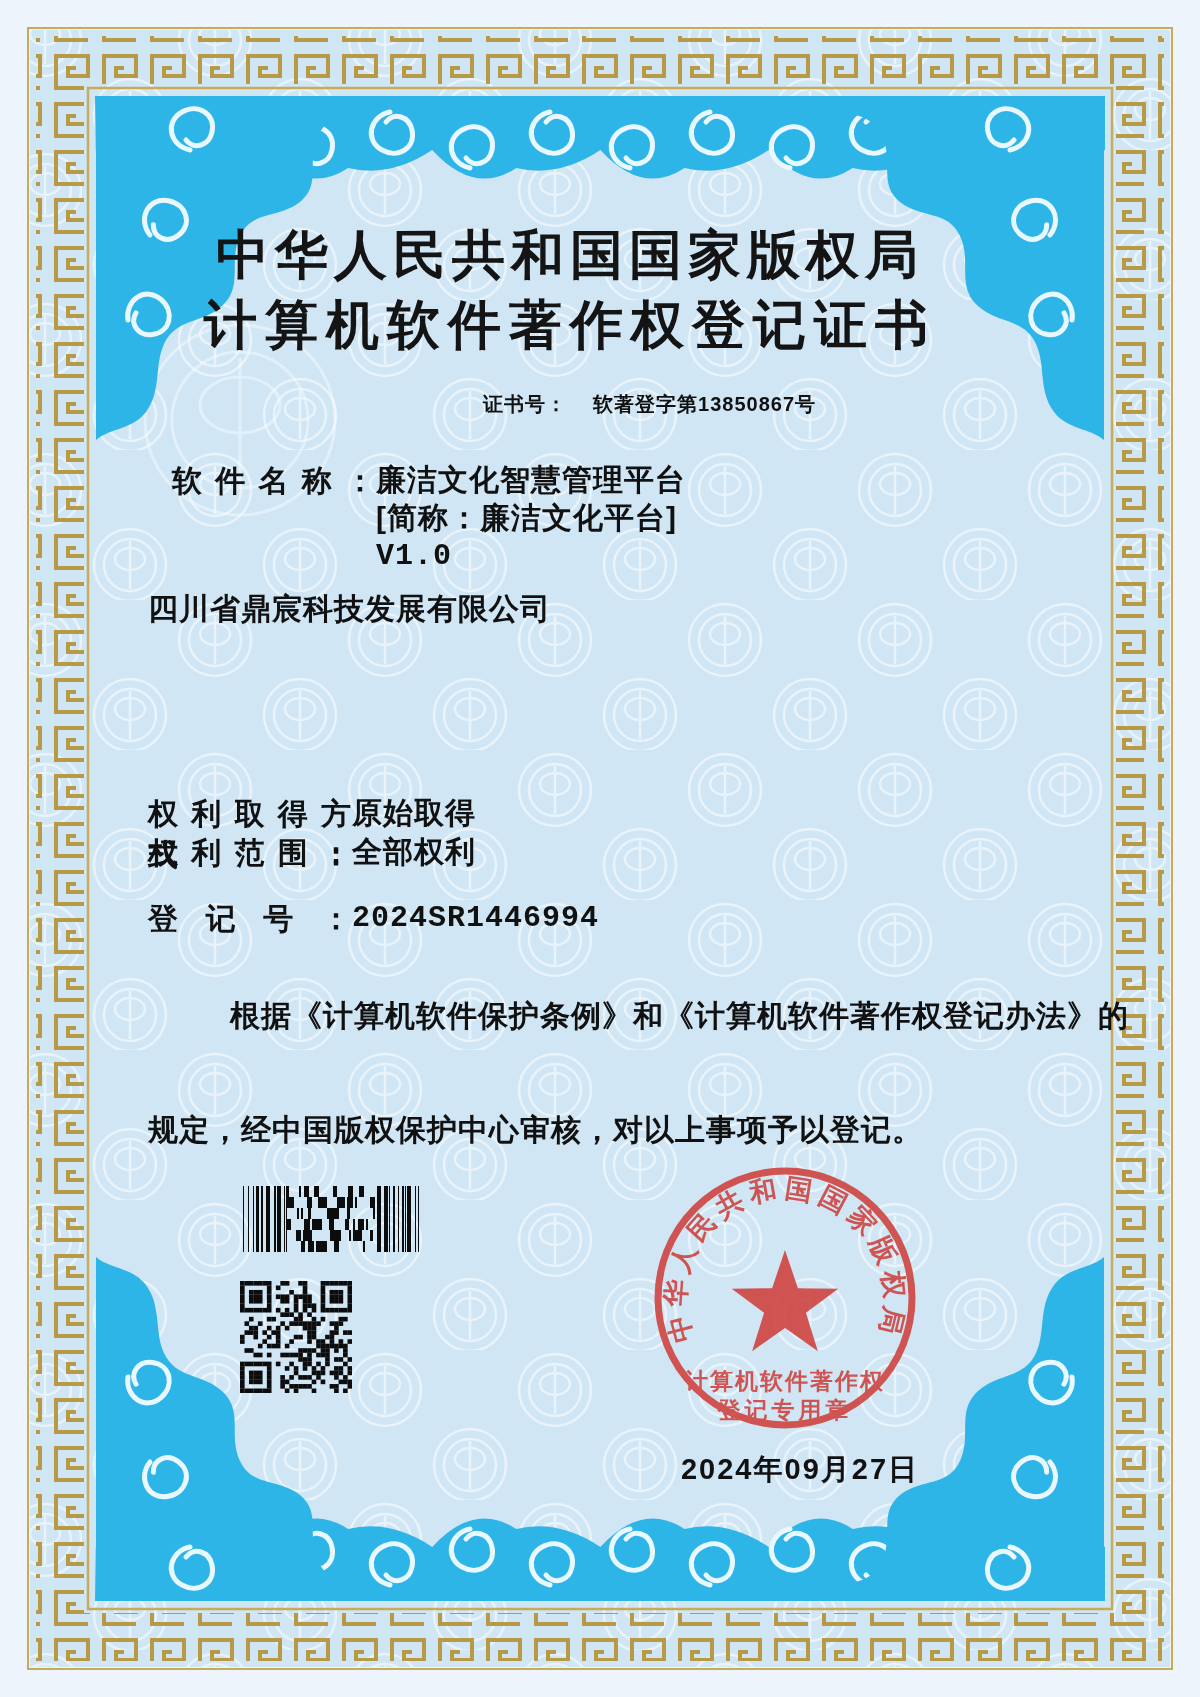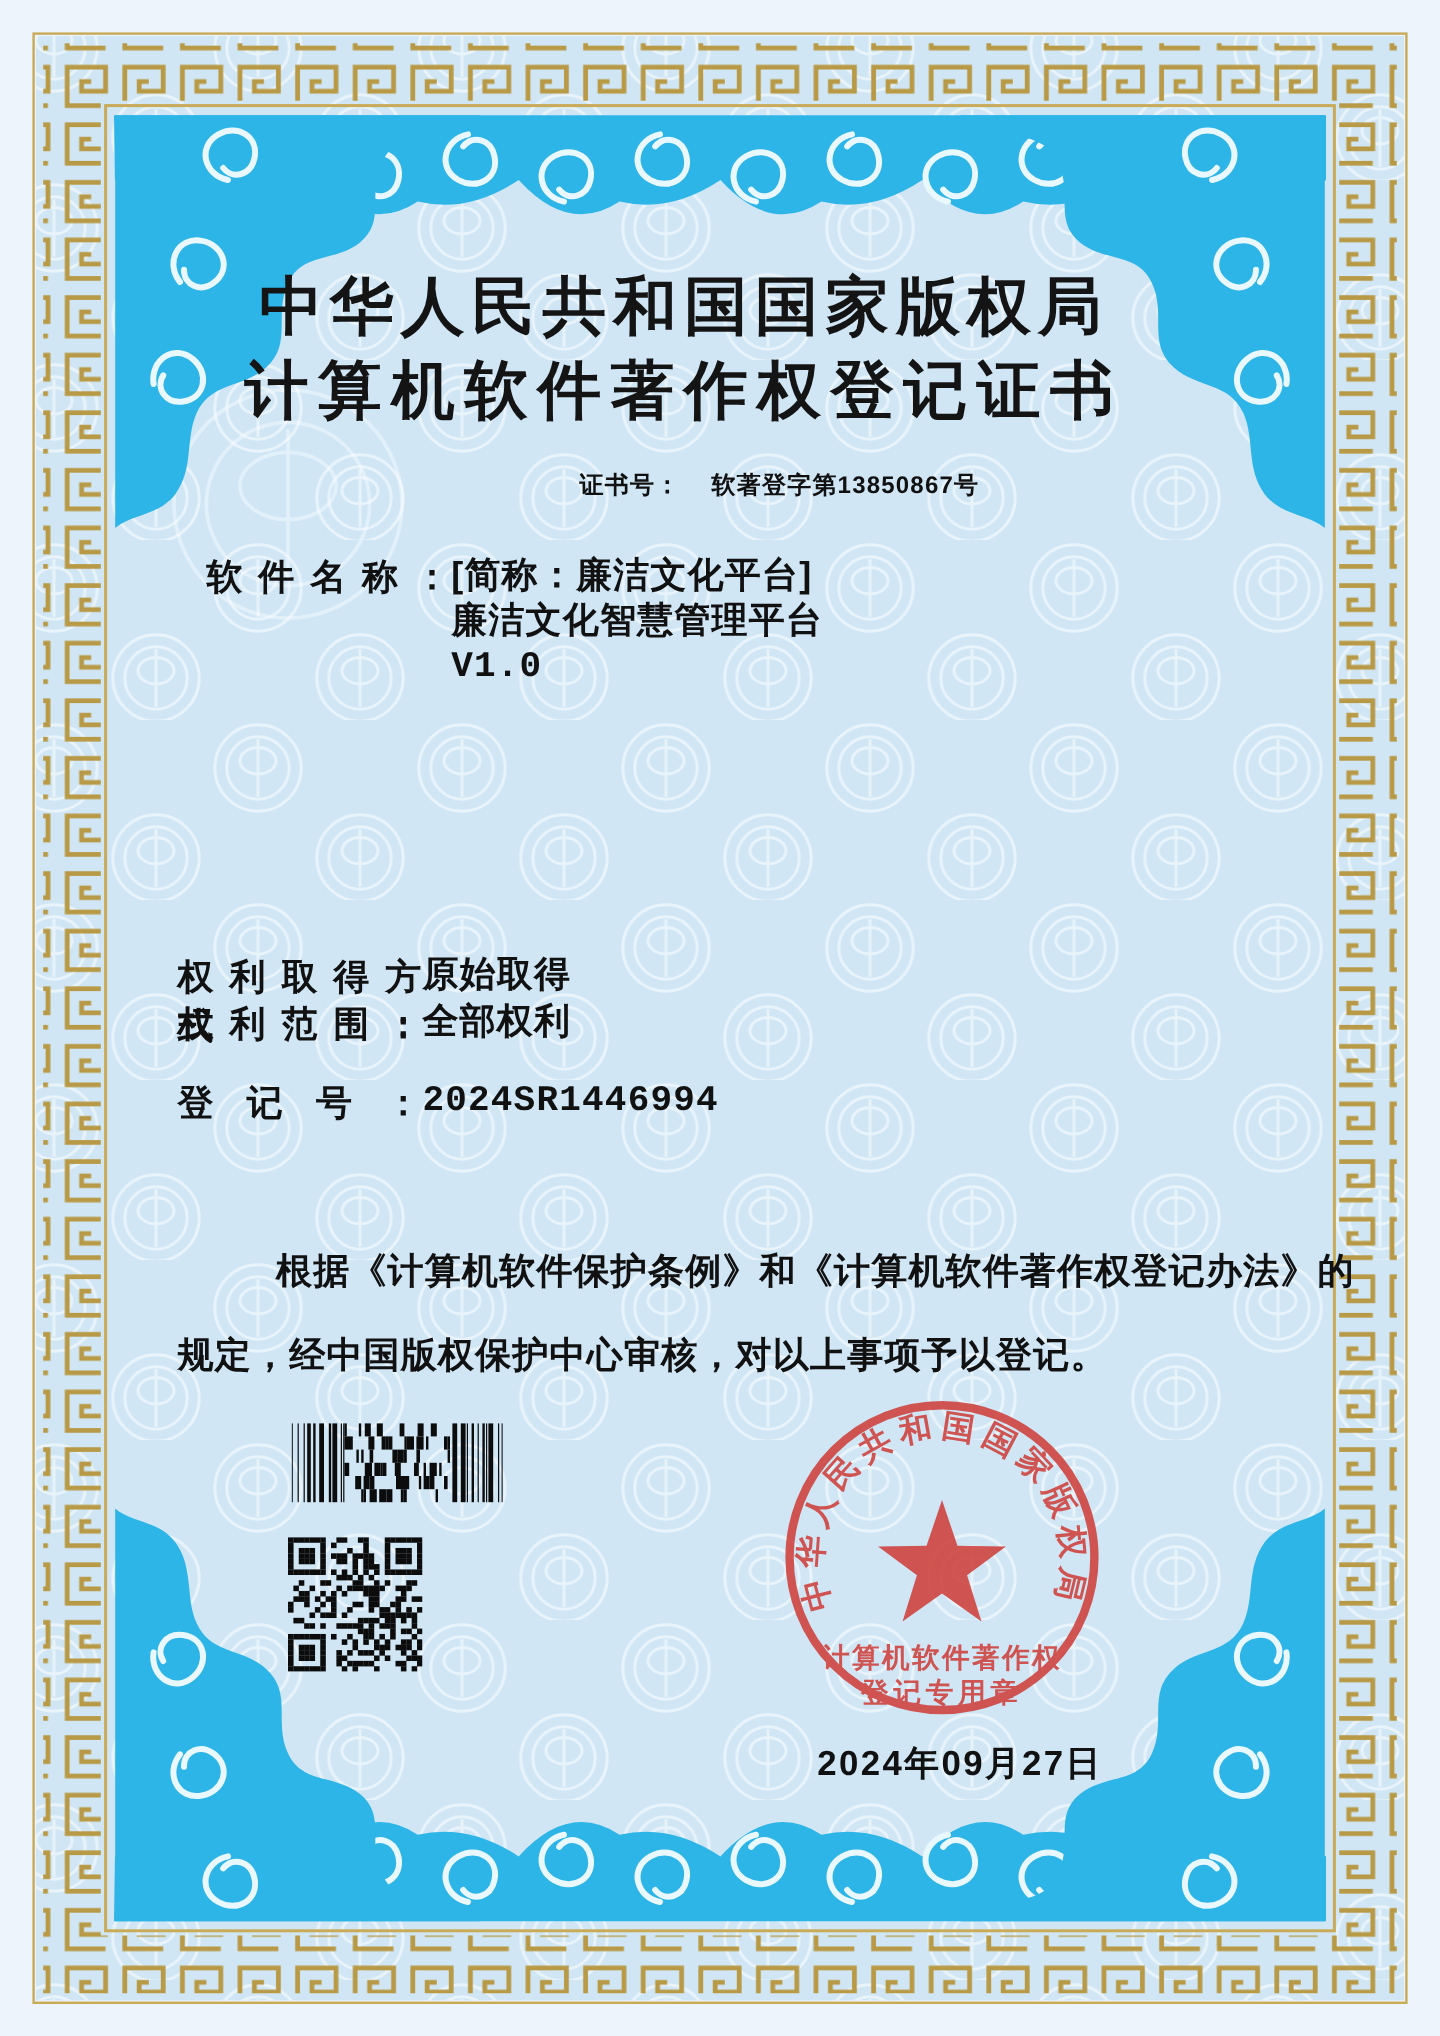--- a/index.html
+++ b/index.html
@@ -17,21 +17,21 @@
   .flabel{display:inline-block;width:204px;text-align:justify;text-align-last:justify;flex:none;}
   .fvalue{display:block;}
   .vline{display:block;line-height:38px;}
   .mono{font-family:"Liberation Mono","DejaVu Sans Mono",monospace;font-weight:700;}
   .r-soft{top:461px;margin-left:24px;}
   .r-owner{top:590px;}
   .r-acq{top:766px;margin-top:28px;}
   .r-scope{top:833px;}
   .r-reg{top:899px;}
   .stmt{left:148px;width:910px;font-size:30px;font-weight:700;letter-spacing:1px;line-height:38px;}
-  .s1{top:1041px;padding-left:82px;}
+  .s1{top:997px;padding-left:82px;}
   .s2{top:1111px;}
   .barcode{left:243px;top:1186px;width:176px;height:66px;}
   .qr{left:240px;top:1281px;width:112px;height:112px;}
   .seal{left:630px;top:1146px;width:310px;height:312px;opacity:.9;}
   .date{left:600px;top:1450px;width:400px;text-align:center;font-size:29px;font-weight:700;letter-spacing:2px;}
 </style>
 </head>
 <body>
 
 <div class="page">
@@ -102,27 +102,28 @@
     <div class="abs title t2">计算机软件著作权登记证书</div>
 
     <div class="abs certno">
       <span>证书号：</span>
       <span>软著登字第13850867号</span>
     </div>
 
     <div class="abs frow r-soft">
       <span class="flabel">软件名称：</span>
       <span class="fvalue">
+        <span class="vline">廉洁文化智慧管理平台</span>
         <span class="vline">[简称：廉洁文化平台]</span>
-        <span class="vline">廉洁文化智慧管理平台</span>
         <span class="vline mono">V1.0</span>
       </span>
     </div>
 
     <div class="abs frow r-owner">
+      <span class="fvalue vline">四川省鼎宸科技发展有限公司</span>
     </div>
 
     <div class="abs frow r-acq">
       <span class="flabel">权利取得方式：</span>
       <span class="fvalue vline">原始取得</span>
     </div>
 
     <div class="abs frow r-scope">
       <span class="flabel">权利范围：</span>
       <span class="fvalue vline">全部权利</span>

